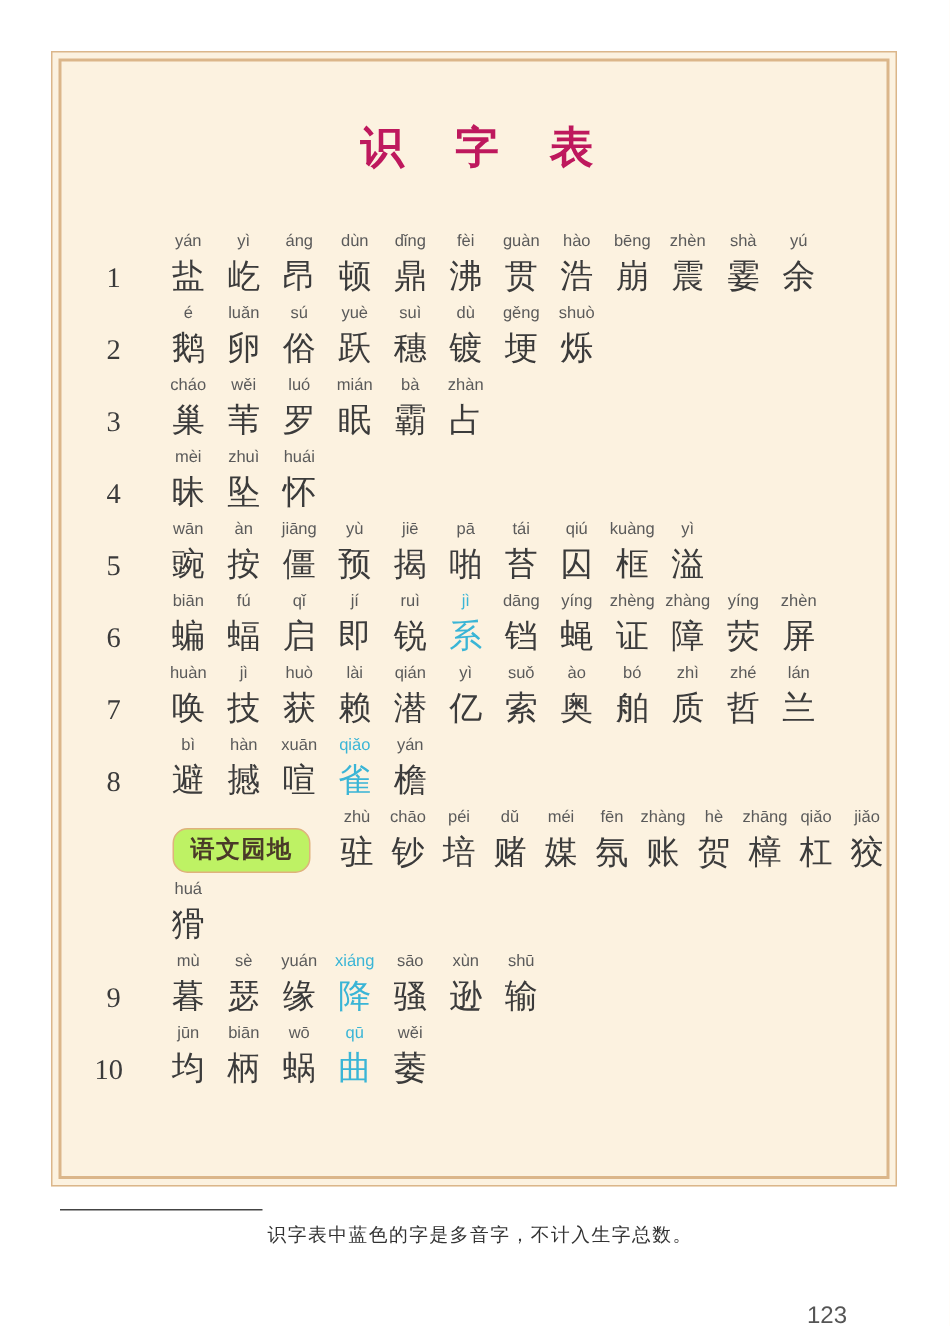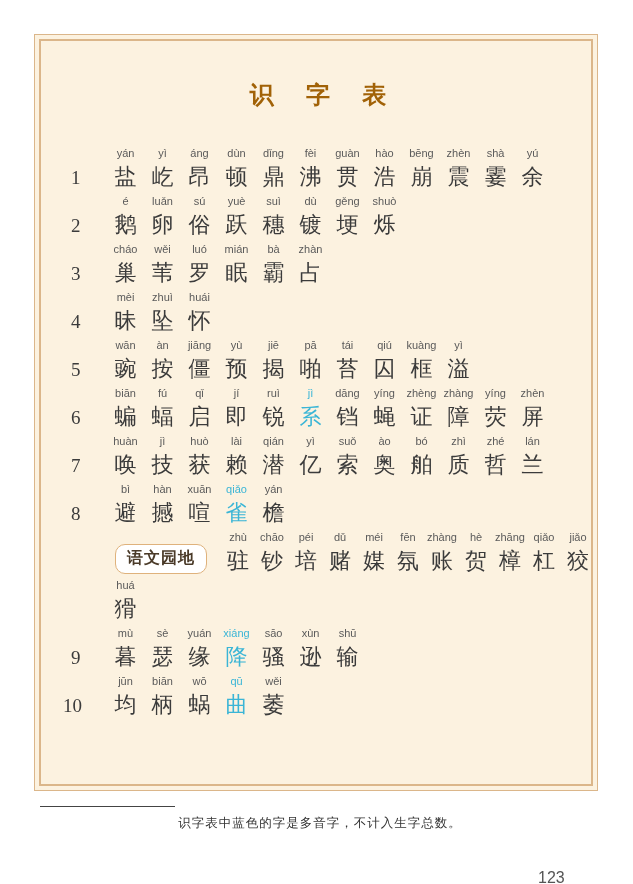--- a/index.html
+++ b/index.html
@@ -19,22 +19,22 @@
     background: #fcf2e0;
   }
   .frame-inner {
     width: 100%; height: 100%;
     border: 2px solid #dbb68a;
     background: #fcf2e0;
     padding: 38px 18px 10px 22px;
   }
   .page-title {
     text-align: center;
-    color: #a16207;
-    font-size: 24px;
+    color: #be185d;
+    font-size: 29px;
     font-weight: bold;
     letter-spacing: 12px;
     font-family: "DejaVu Serif", "Liberation Serif", serif;
     margin-bottom: 34px;
     padding-left: 12px; 
   }
   .rows { width: 100%; }
   .row {
     display: flex;
     align-items: flex-end;
@@ -49,21 +49,21 @@
     color: #3b3b3b;
     font-family: "Liberation Serif", serif;
     line-height: 30px;
     margin-right: 12px;
   }
   .row-num.double { padding-left: 0; }
   .garden-label {
     flex: 0 0 auto;
     border: 1.5px solid #dfb27c;
     border-radius: 10px;
-    background: #ffffff;
+    background: #bef264;
     color: #4a3a28;
     font-size: 16px;
     font-weight: bold;
     font-family: "DejaVu Serif", "Liberation Serif", serif;
     padding: 3px 11px 4px 11px;
     margin: 0 14px 3px 8px;
     letter-spacing: 1px;
   }
   .items { display: flex; flex-wrap: nowrap; }
   .char-item {

